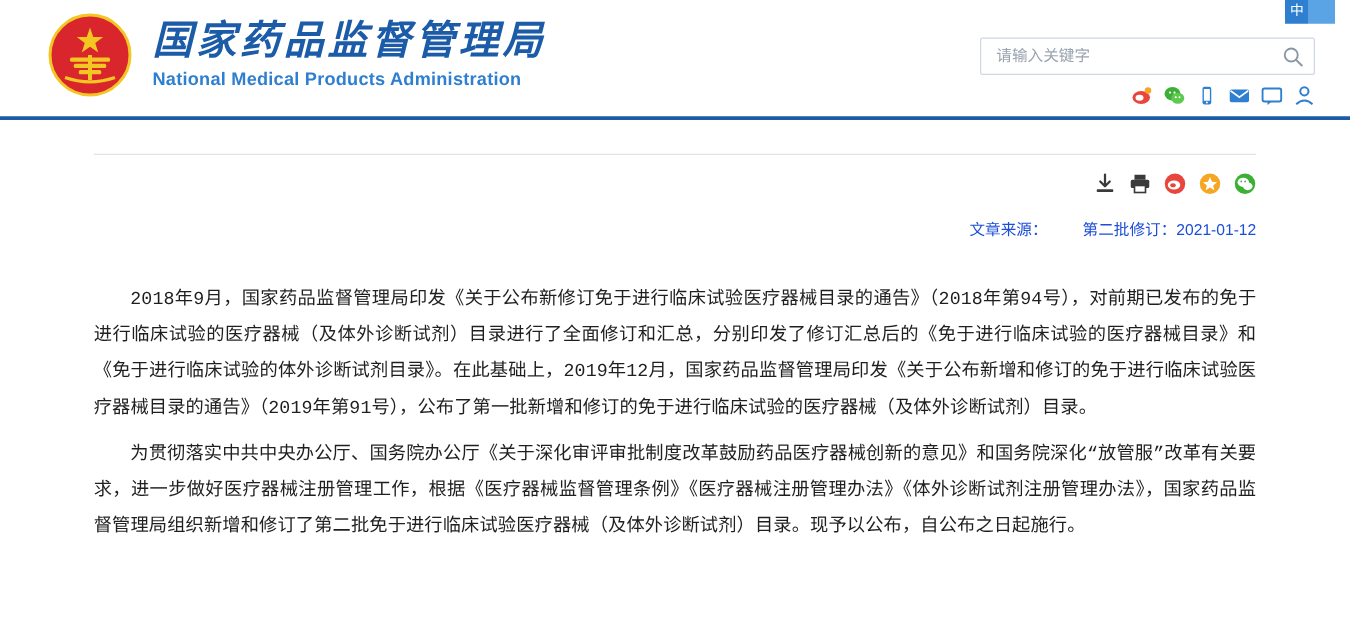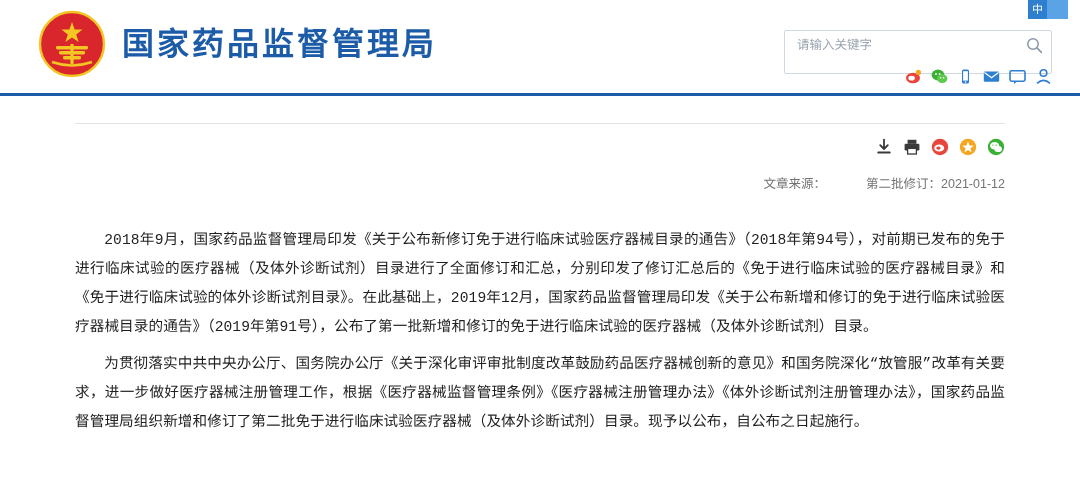--- a/index.html
+++ b/index.html
@@ -48,37 +48,38 @@
     width: 68px; height: 68px;
     position: relative;
   }
   .title-block { line-height: 1; }
   .title-cn {
     font-family: "DejaVu Sans", "Liberation Sans", sans-serif;
     font-size: 32px;
     font-weight: bold;
     color: #1b5ba8;
     letter-spacing: 3px;
+    font-style: italic;
   }
   .title-en {
     margin-top: 9px;
     font-size: 14.5px;
     font-weight: bold;
     color: #2f7fd0;
     letter-spacing: 0.2px;
   }
 
   .search-area {
     position: absolute;
     right: 28px; top: 30px;
     width: 268px;
   }
   .search-box {
     position: relative;
-    width: 268px; height: 44px;
+    width: 268px; height: 30px;
     border: 1px solid #cfd8e3;
     border-radius: 2px;
     background: #fff;
   }
   .search-box input {
     position: absolute;
     left: 10px; top: 0;
     width: 225px; height: 28px;
     border: 0; outline: 0;
     font-size: 12.5px;
@@ -126,24 +127,24 @@
     align-items: center;
     gap: 10px;
     height: 26px;
     margin-top: 10px;
   }
   .tico { width: 18px; height: 18px; display: block; cursor: pointer; }
 
   .meta-row {
     display: flex;
     justify-content: flex-end;
-    gap: 40px;
+    gap: 28px;
     margin-top: 13px;
     font-size: 12.5px;
-    color: #737373;
+    color: #1d4ed8;
   }
 
   .body-copy {
     margin-top: 34px;
     font-family: "DejaVu Sans", "Liberation Sans", sans-serif;
     font-size: 14.6px;
     line-height: 29px;
     color: #1f1f1f;
     text-align: justify;
     letter-spacing: 0.1px;
@@ -168,20 +169,21 @@
         <path d="M34 12 L36.6 19.6 L44.6 19.6 L38.2 24.4 L40.6 32 L34 27.4 L27.4 32 L29.8 24.4 L23.4 19.6 L31.4 19.6 Z" fill="#f3c623"></path>
         <rect x="18" y="36" width="32" height="3.4" rx="1.3" fill="#f3c623"></rect>
         <rect x="21" y="41" width="26" height="3.4" rx="1.3" fill="#f3c623"></rect>
         <rect x="25" y="46" width="18" height="3.4" rx="1.3" fill="#f3c623"></rect>
         <rect x="32.4" y="34" width="3.2" height="20" fill="#f3c623"></rect>
         <path d="M14 52 q20 7 40 0" stroke="#f3c623" stroke-width="2.6" fill="none"></path>
       </svg>
     </div>
     <div class="title-block">
       <div class="title-cn">国家药品监督管理局</div>
+      <div class="title-en">National Medical Products Administration</div>
     </div>
   </div>
 
   <div class="search-area">
     <div class="search-box">
       <input type="text" placeholder="请输入关键字" style="">
       <span class="search-ico">
         <svg width="17" height="17" viewBox="0 0 17 17" aria-hidden="true">
           <circle cx="7" cy="7" r="5.2" fill="none" stroke="#8a97a6" stroke-width="1.5"></circle>
           <line x1="10.9" y1="10.9" x2="15.4" y2="15.4" stroke="#8a97a6" stroke-width="1.6" stroke-linecap="round"></line>

